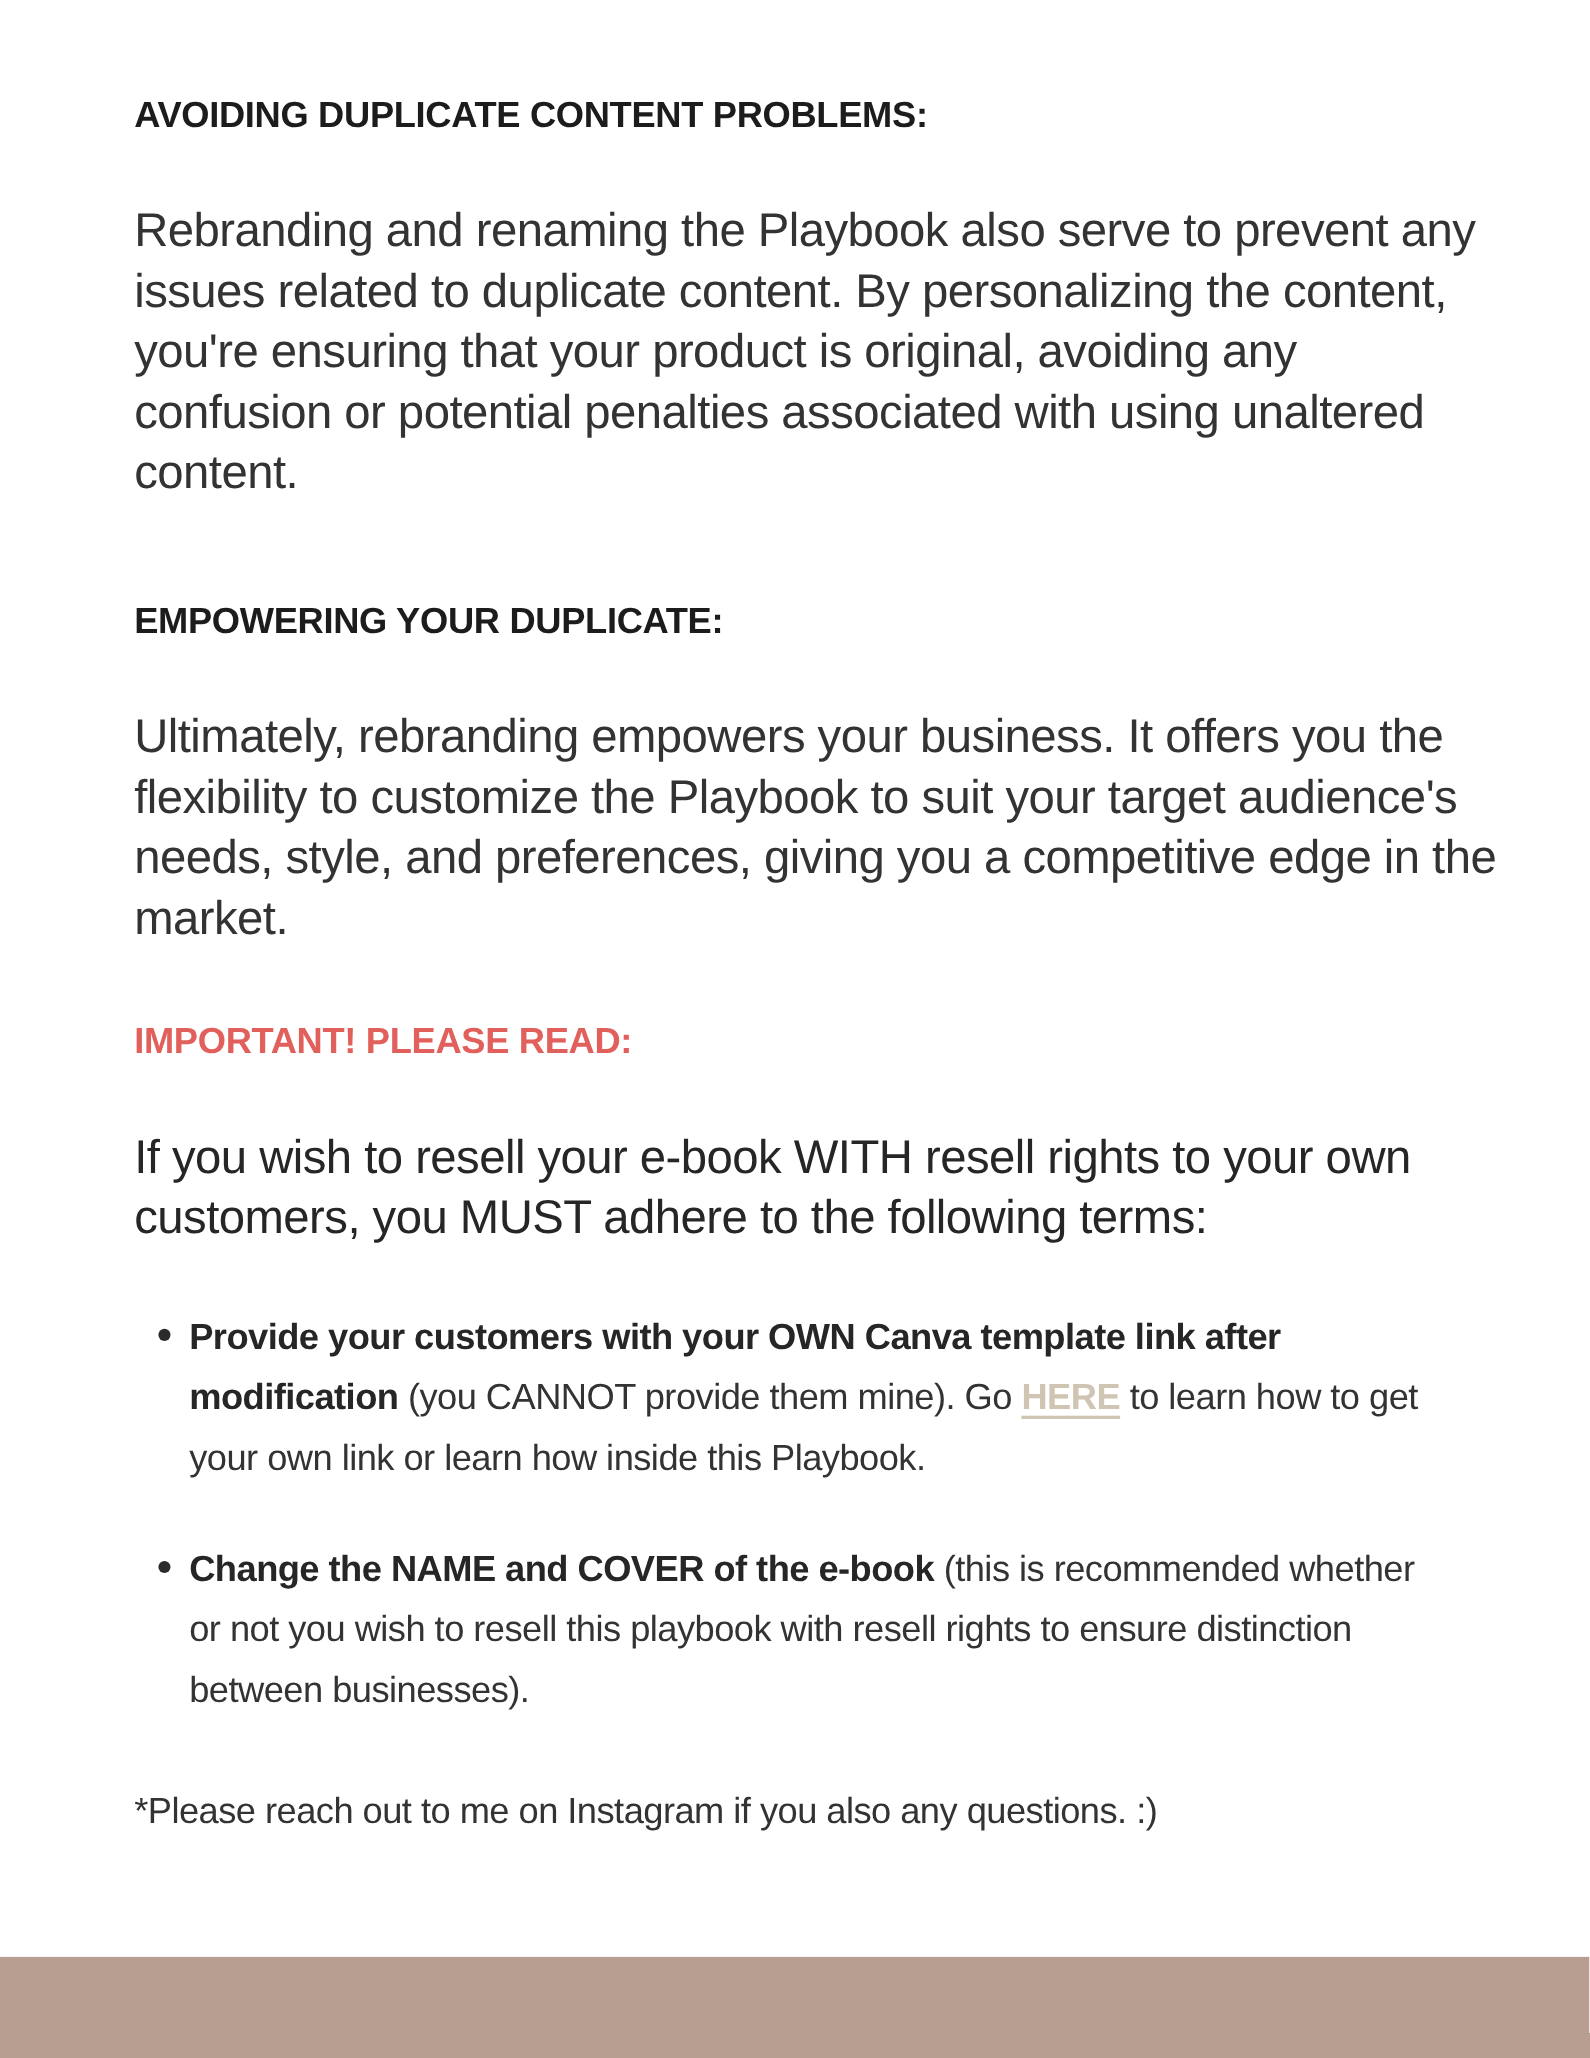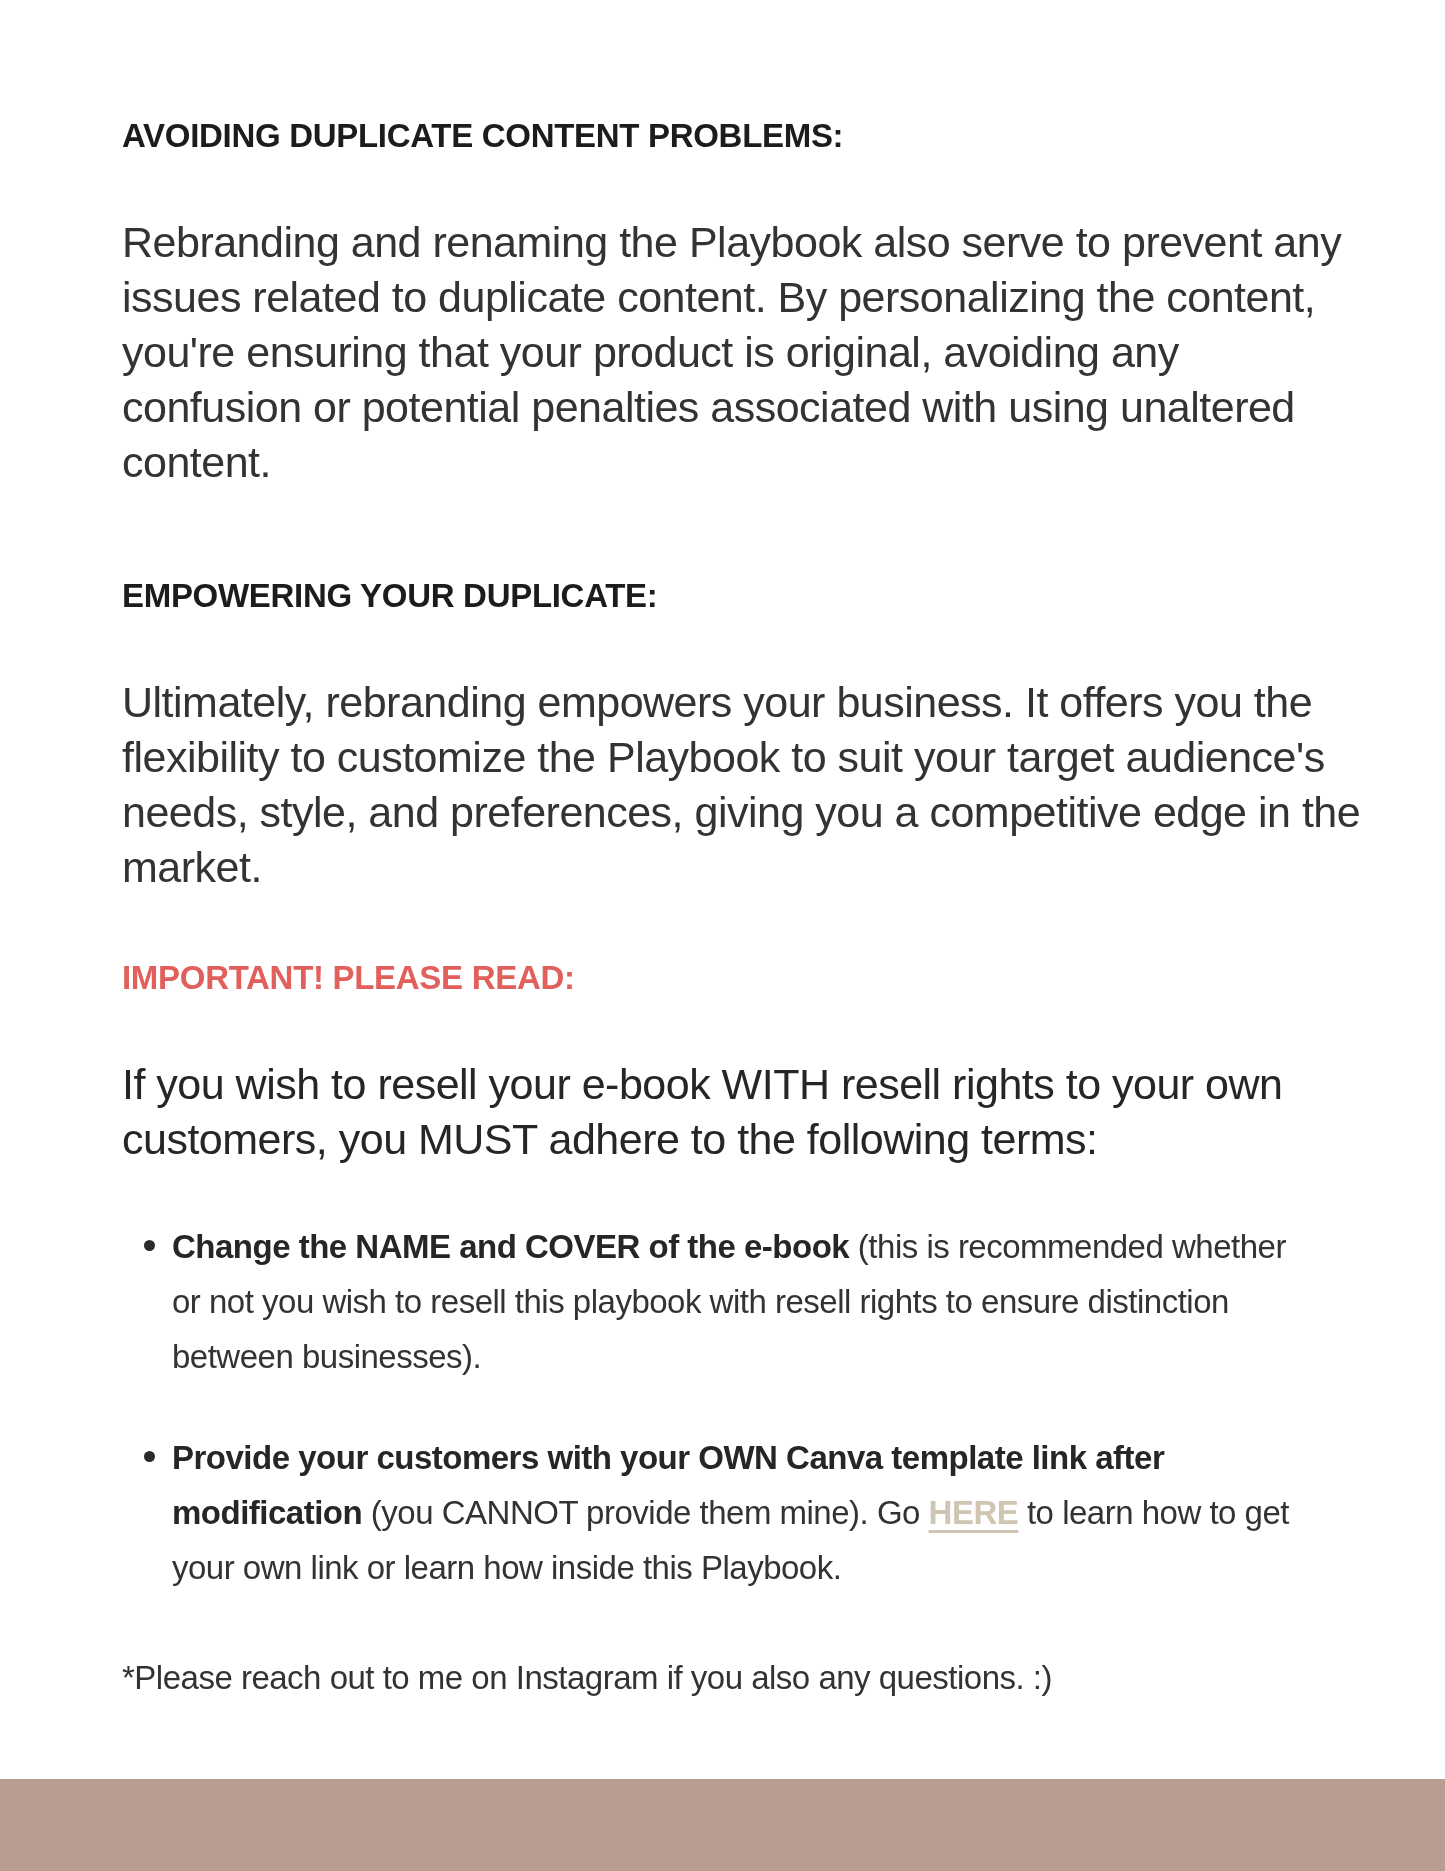--- a/index.html
+++ b/index.html
@@ -12,21 +12,21 @@
   }
   *{margin:0;padding:0;box-sizing:border-box;}
   html,body{width:1445px;height:1871px;}
   body{
     position:relative;
     background:var(--background);
     font-family:"Liberation Sans","DejaVu Sans",sans-serif;
     overflow:hidden;
   }
   .content{
-    padding:108px 83px 0 122px;
+    padding:76px 83px 0 122px;
   }
   .heading{
     font-size:33px;
     font-weight:bold;
     color:var(--heading);
     letter-spacing:-0.3px;
     line-height:55px;
   }
   .heading.second{margin-top:78px;}
   .heading.red{
@@ -104,21 +104,21 @@
 
   <h2 class="heading second">EMPOWERING YOUR DUPLICATE:</h2>
 
   <p class="para">Ultimately, rebranding empowers your business. It offers you the flexibility to customize the Playbook to suit your target audience's needs, style, and preferences, giving you a competitive edge in the market.</p>
 
   <h2 class="heading red">IMPORTANT! PLEASE READ:</h2>
 
   <p class="para bold-intro">If you wish to resell your e-book WITH resell rights to your own customers, you MUST adhere to the following terms:</p>
 
   <ul class="terms-list">
+    <li><span class="b">Provide your customers with your OWN Canva template link after modification</span><span> (you CANNOT provide them mine). Go </span><a class="here-link">HERE</a><span> to learn how to get your own link or learn how inside this Playbook.</span></li>
     <li><span class="b">Change the NAME and COVER of the e-book</span><span> (this is recommended whether or not you wish to resell this playbook with resell rights to ensure distinction between businesses).</span></li>
-    <li><span class="b">Provide your customers with your OWN Canva template link after modification</span><span> (you CANNOT provide them mine). Go </span><a class="here-link">HERE</a><span> to learn how to get your own link or learn how inside this Playbook.</span></li>
   </ul>
 
   <p class="footnote">*Please reach out to me on Instagram if you also any questions. :)</p>
 
 </div>
 
 <div class="footer-bar"></div>
 
 </body></html>

